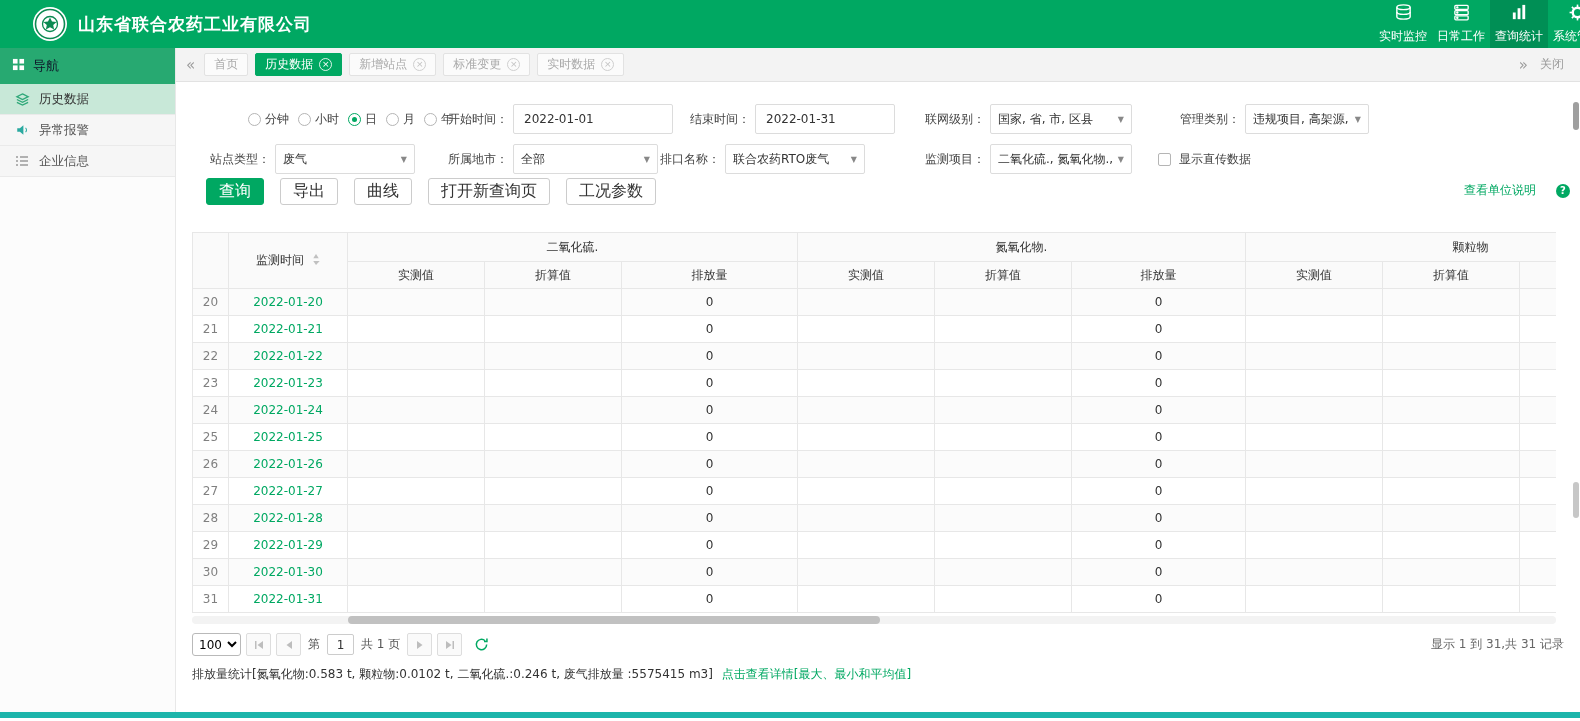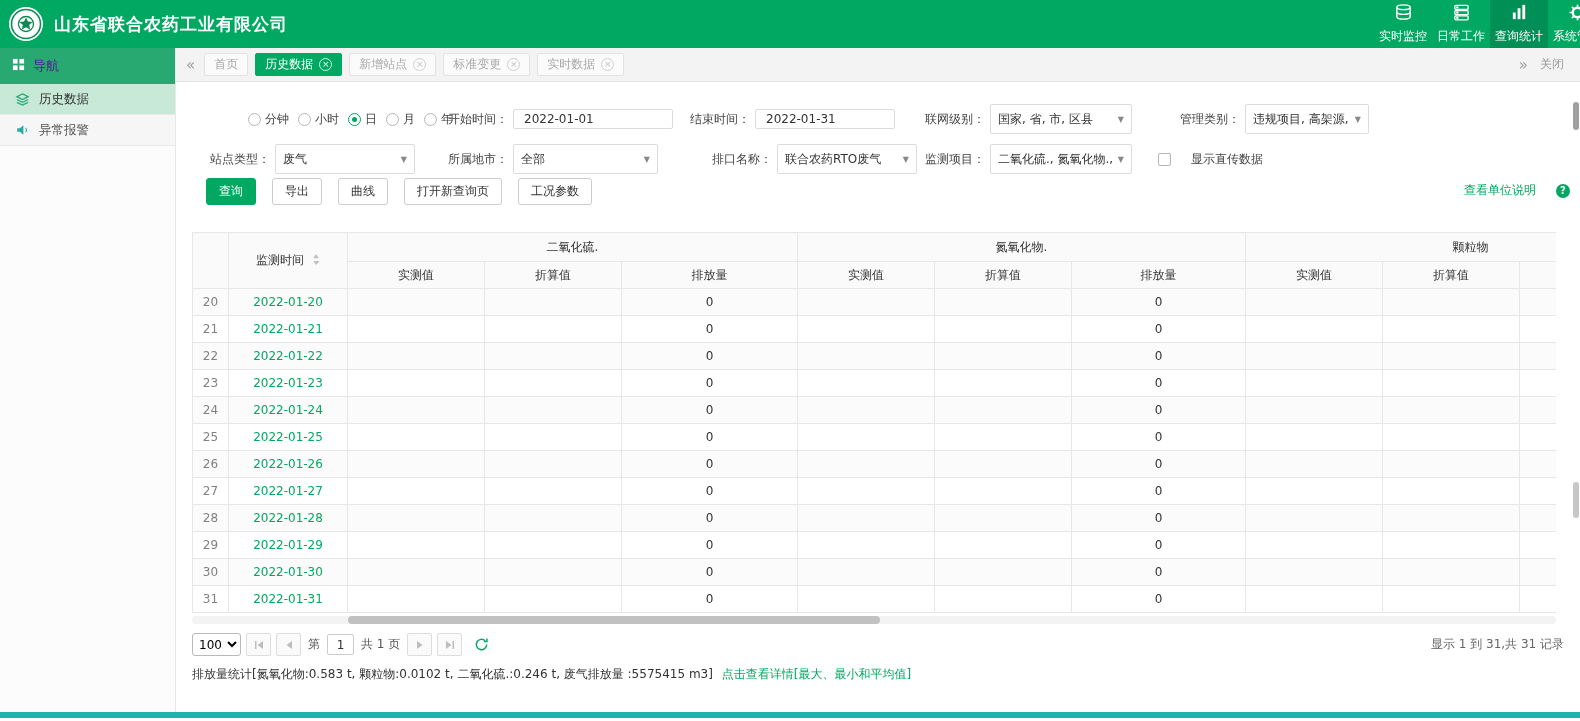--- a/index.html
+++ b/index.html
@@ -1,30 +1,30 @@
 <!DOCTYPE html>
 <html><head>
 <meta charset="utf-8">
 <style>
   *{margin:0;padding:0;box-sizing:border-box;}
   body{width:1580px;height:721px;position:relative;overflow:hidden;background:#fff;
        font-family:"DejaVu Sans","Liberation Sans",sans-serif;font-size:12px;color:#333;}
   
   .topbar{position:absolute;top:0;left:0;width:1580px;height:48px;background:#00a862;
           display:flex;align-items:center;justify-content:space-between;overflow:hidden;}
-  .brand{display:flex;align-items:center;gap:10px;padding-left:8px;}
+  .brand{display:flex;align-items:center;gap:10px;padding-left:8px;margin-left:24px;}
   .brand-title{color:#fff;font-size:17px;font-weight:bold;letter-spacing:1px;}
   .topnav{display:flex;height:48px;margin-right:-26px;}
   .topnav-item{width:58px;height:48px;display:flex;flex-direction:column;align-items:center;
                justify-content:center;gap:3px;color:#fff;cursor:pointer;}
   .topnav-item.active{background:#008f55;}
   .tn-label{font-size:12px;white-space:nowrap;}
   
   .sidebar{position:absolute;top:48px;left:0;width:176px;bottom:9px;background:#fcfcfc;border-right:1px solid #e8e8e8;}
-  .sidebar-header{height:36px;background:#27a971;color:#4c1d95;display:flex;align-items:center;gap:8px;
+  .sidebar-header{height:36px;background:#27a971;color:#0f172a;display:flex;align-items:center;gap:8px;
                   padding-left:12px;font-size:13px;}
   .side-item{height:31px;display:flex;align-items:center;gap:9px;padding-left:14px;color:#555;
              background:#f6f6f6;border-bottom:1px solid #eaeaea;cursor:pointer;font-size:12.5px;}
   .side-item.active{background:#c8e8d8;color:#333;}
   .si-icon{width:16px;display:flex;justify-content:center;}
   .ic-hist{color:#2fa879;} .ic-clip{color:#5a6b78;} .ic-alarm{color:#2aa9a0;} .ic-info{color:#9a9a9a;}
   
   .content{position:absolute;top:48px;left:176px;right:0;bottom:9px;background:#fff;overflow:hidden;}
   .tabbar{height:34px;background:#f3f3f3;border-bottom:1px solid #e2e2e2;display:flex;align-items:center;
           gap:7px;padding:0 8px;}
@@ -35,41 +35,41 @@
   .tab-close{width:13px;height:13px;border:1px solid rgba(255,255,255,.85);border-radius:50%;
              display:flex;align-items:center;justify-content:center;font-size:9px;line-height:1;}
   .tab:not(.active) .tab-close{border-color:#cfcfcf;color:#c2c2c2;}
   .tab-right{margin-left:auto;display:flex;align-items:center;gap:10px;color:#9a9a9a;}
   .close-menu{display:flex;align-items:center;gap:15px;white-space:nowrap;width:32px;overflow:hidden;cursor:pointer;}
   .caret{font-size:8px;color:#888;}
   
   .filters{position:relative;height:150px;}
   .fgroup{position:absolute;height:30px;display:flex;align-items:center;}
   .flabel{color:#444;margin-right:5px;white-space:nowrap;text-align:right;}
-  .finput{height:20px;border:1px solid #dcdcdc;border-radius:2px;padding:0 10px;font-size:12px;color:#333;
+  .finput{height:30px;border:1px solid #dcdcdc;border-radius:2px;padding:0 10px;font-size:12px;color:#333;
           font-family:inherit;background:#fff;}
   .fselect{height:30px;border:1px solid #dcdcdc;border-radius:2px;background:#fff;display:flex;
            align-items:center;padding:0 7px;cursor:pointer;overflow:hidden;white-space:nowrap;}
   .sel-text{flex:1;overflow:hidden;}
   .fselect .caret{flex:none;margin-left:4px;}
   .w160{width:160px;} .w145{width:145px;} .w142{width:142px;} .w140{width:140px;} .w124{width:124px;}
   .pos-radios{left:72px;top:22px;}  .pos-start{left:272px;top:22px;}  .pos-end{left:514px;top:22px;}
   .pos-network{left:749px;top:22px;} .pos-mgmt{left:1004px;top:22px;}
-  .pos-site{left:34px;top:62px;}   .pos-city{left:272px;top:62px;}   .pos-outlet{left:536px;top:62px;}
+  .pos-site{left:34px;top:62px;}   .pos-city{left:272px;top:62px;}   .pos-outlet{left:484px;top:62px;}
   .pos-monitor{left:749px;top:62px;} .pos-direct{left:982px;top:62px;}
   .radio{display:flex;align-items:center;gap:4px;margin-right:9px;cursor:pointer;color:#444;}
   .rdot{width:13px;height:13px;border:1px solid #b5b5b5;border-radius:50%;background:#fff;position:relative;}
   .radio.selected .rdot{border-color:#00a862;}
   .radio.selected .rdot::after{content:"";position:absolute;left:3px;top:3px;width:5px;height:5px;
                                border-radius:50%;background:#00a862;}
-  .checkbox{display:flex;align-items:center;gap:20px;cursor:pointer;color:#444;}
+  .checkbox{display:flex;align-items:center;gap:8px;cursor:pointer;color:#444;}
   .cbox{width:13px;height:13px;border:1px solid #b5b5b5;border-radius:2px;background:#fff;}
   .btnrow{position:absolute;left:30px;top:96px;display:flex;gap:16px;}
   .btn{height:27px;padding:0 12px;border:1px solid #ccc;border-radius:3px;background:#fff;color:#333;
-       font-size:12px;font-family:inherit;cursor:pointer;white-space:nowrap;}
+       font-size:16px;font-family:inherit;cursor:pointer;white-space:nowrap;}
   .btn.primary{background:#00a862;border-color:#00a862;color:#fff;}
   .unit-help{position:absolute;right:10px;top:100px;display:flex;align-items:center;gap:20px;
              color:#00a862;cursor:pointer;}
   .help-icon{width:14px;height:14px;border-radius:50%;background:#00a862;color:#fff;font-size:10px;
              display:flex;align-items:center;justify-content:center;font-weight:bold;}
   
   .table-viewport{margin-left:16px;width:1364px;overflow:hidden;}
   table{border-collapse:collapse;table-layout:fixed;width:1504px;}
   th,td{border:1px solid #e7e7e7;text-align:center;font-weight:normal;font-size:12px;color:#333;
         overflow:hidden;white-space:nowrap;}
@@ -194,20 +194,28 @@
     <span>历史数据</span>
   </div>
   <div class="side-item">
     <span class="si-icon ic-alarm">
       <svg width="15" height="14" viewBox="0 0 16 16" fill="currentColor">
         <path d="M2 6v4h3l4 3.5v-11L5 6z"></path>
         <path d="M11.5 5.5c1.4 1.3 1.4 3.7 0 5" stroke="currentColor" fill="none" stroke-width="1.2"></path>
       </svg>
     </span>
     <span>异常报警</span>
+  </div>
+  <div class="side-item">
+    <span class="si-icon ic-info">
+      <svg width="14" height="12" viewBox="0 0 14 12" fill="none" stroke="currentColor" stroke-width="1.4">
+        <path d="M1 2h2M5 2h8M1 6h2M5 6h8M1 10h2M5 10h8"></path>
+      </svg>
+    </span>
+    <span>企业信息</span>
   </div>
 </aside>
 
 <main class="content">
 
   <div class="tabbar">
     <span class="tab-arrow">«</span>
     <div class="tab">
       <span>首页</span>
     </div>

